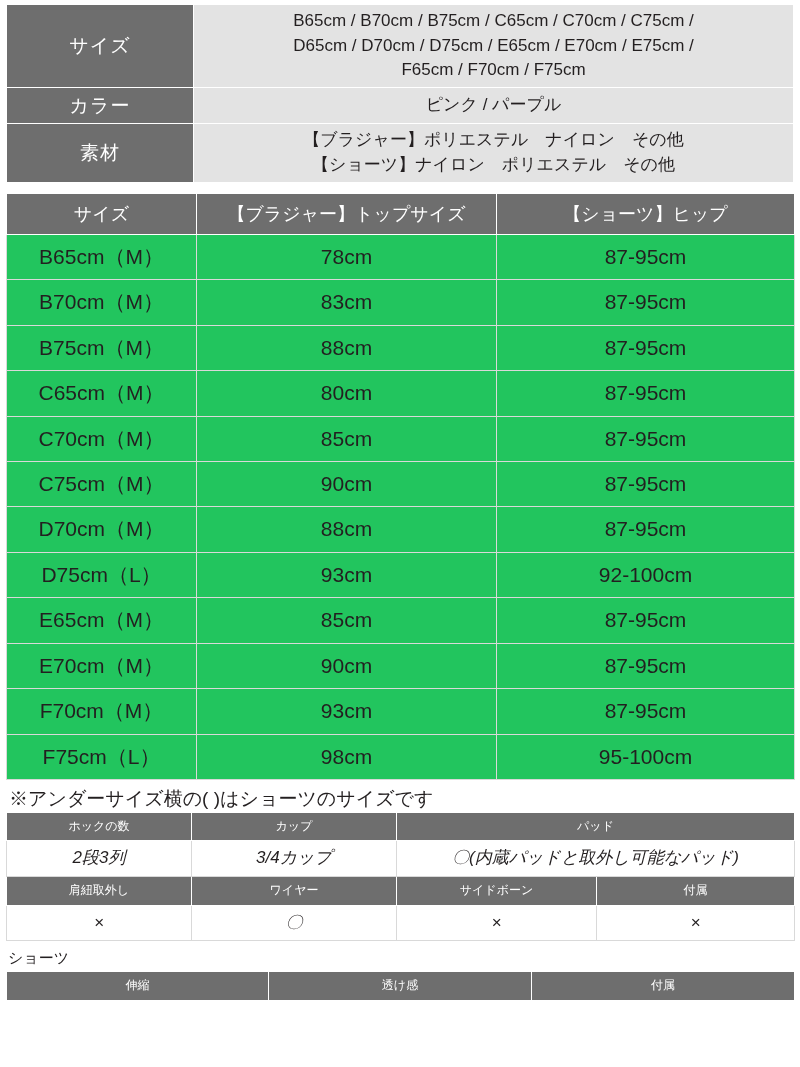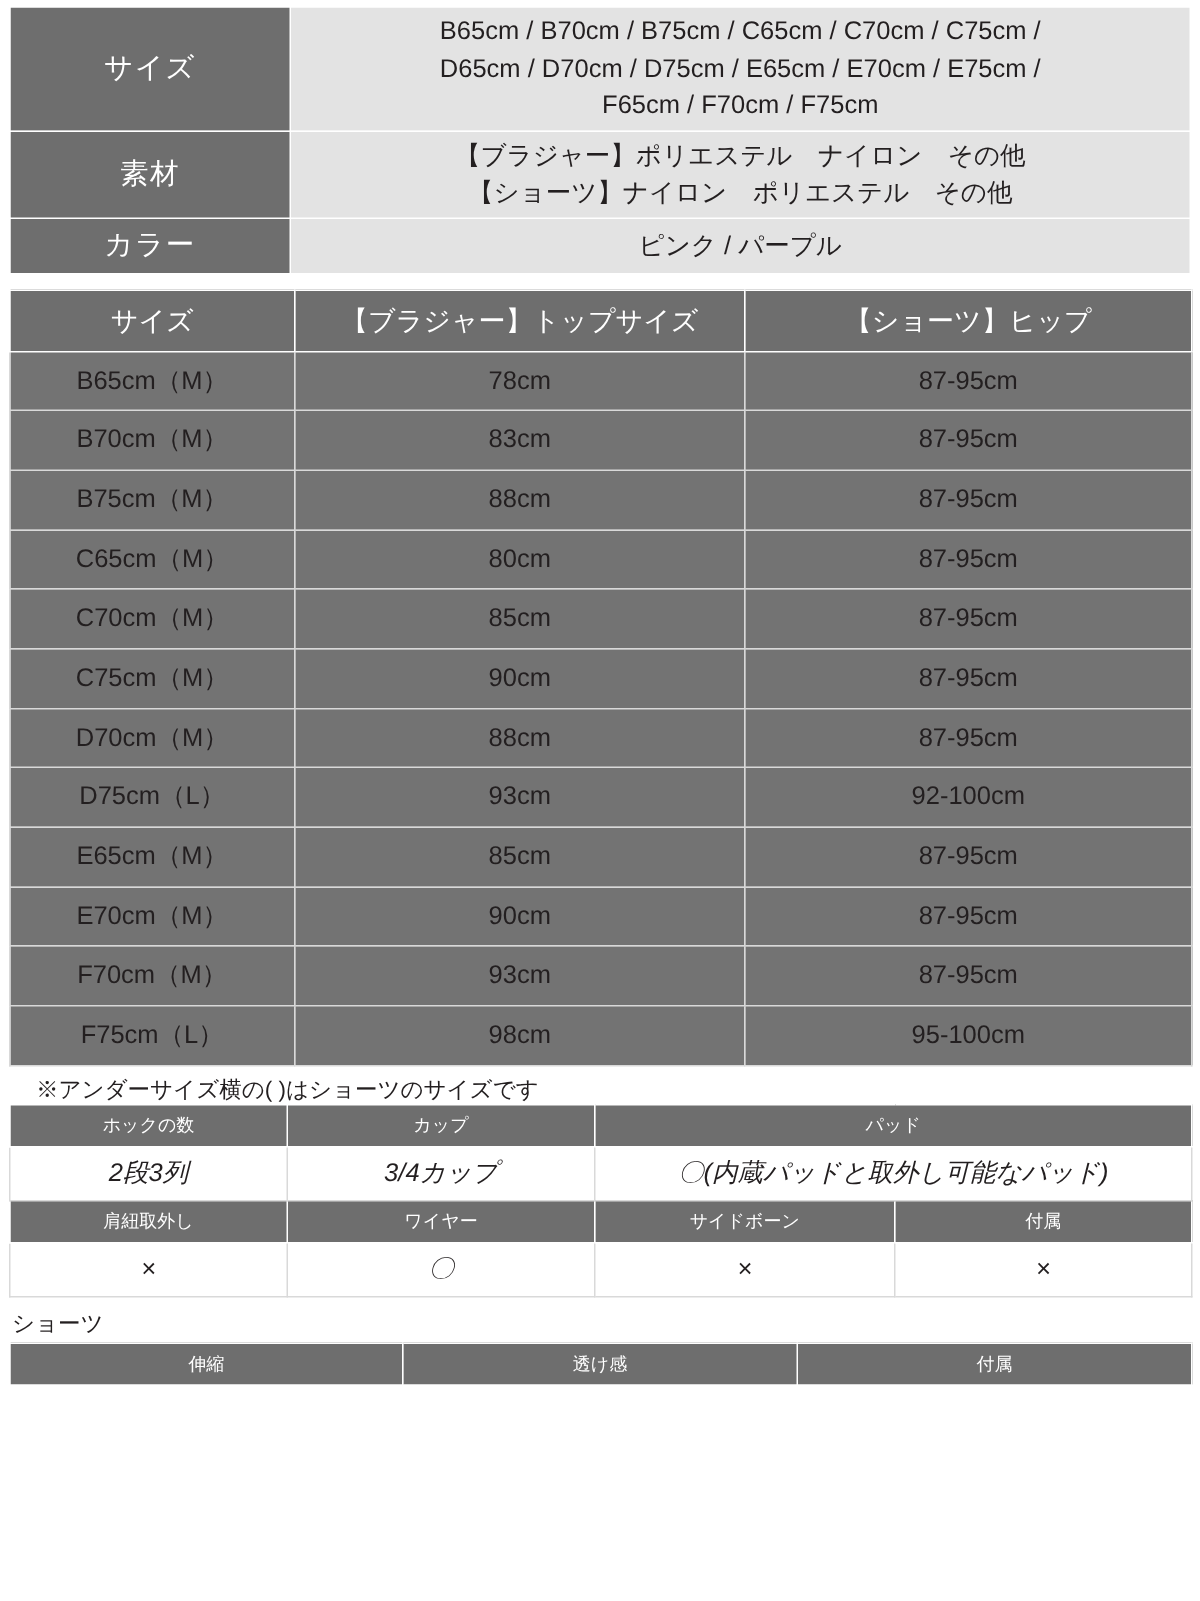--- a/index.html
+++ b/index.html
@@ -65,32 +65,32 @@
     color: #ffffff;
     font-size: 18px;
     border: 1px solid #ffffff;
     padding: 7px 2px;
   }
   .size-table td {
     border-top: 1px solid #d9d9d9;
     border-bottom: 1px solid #d9d9d9;
     border-left: 1px solid #d9d9d9;
     border-right: 1px solid #d9d9d9;
-    background: #737373;
-    font-size: 17px;
+    background: #22c55e;
+    font-size: 21px;
     padding: 7px 2px;
     color: #231f20;
   }
   .size-table col.c1 { width: 190px; }
   .size-table col.c2 { width: 300px; }
   .size-table col.c3 { width: 298px; }
 
   .note {
-    font-size: 15px;
-    margin: 6px 0 0 18px;
+    font-size: 19px;
+    margin: 6px 0 0 3px;
     color: #231f20;
   }
   .section-title {
     font-size: 15px;
     margin: 8px 0 3px 2px;
     color: #231f20;
   }
 
   
   .attr-table {
@@ -131,30 +131,30 @@
     <tbody>
       <tr>
         <td class="label-cell">サイズ</td>
         <td class="value-cell">
           <span class="line">B65cm / B70cm / B75cm / C65cm / C70cm / C75cm /</span>
           <span class="line">D65cm / D70cm / D75cm / E65cm / E70cm / E75cm /</span>
           <span class="line">F65cm / F70cm / F75cm</span>
         </td>
       </tr>
       <tr>
+        <td class="label-cell">カラー</td>
+        <td class="value-cell">
+          <span class="line">ピンク / パープル</span>
+        </td>
+      </tr>
+      <tr>
         <td class="label-cell">素材</td>
         <td class="value-cell">
           <span class="line">【ブラジャー】ポリエステル　ナイロン　その他</span>
           <span class="line">【ショーツ】ナイロン　ポリエステル　その他</span>
-        </td>
-      </tr>
-      <tr>
-        <td class="label-cell">カラー</td>
-        <td class="value-cell">
-          <span class="line">ピンク / パープル</span>
         </td>
       </tr>
     </tbody>
   </table>
 
   <table class="size-table">
     <colgroup>
         <col class="c1">
         <col class="c2">
         <col class="c3">

